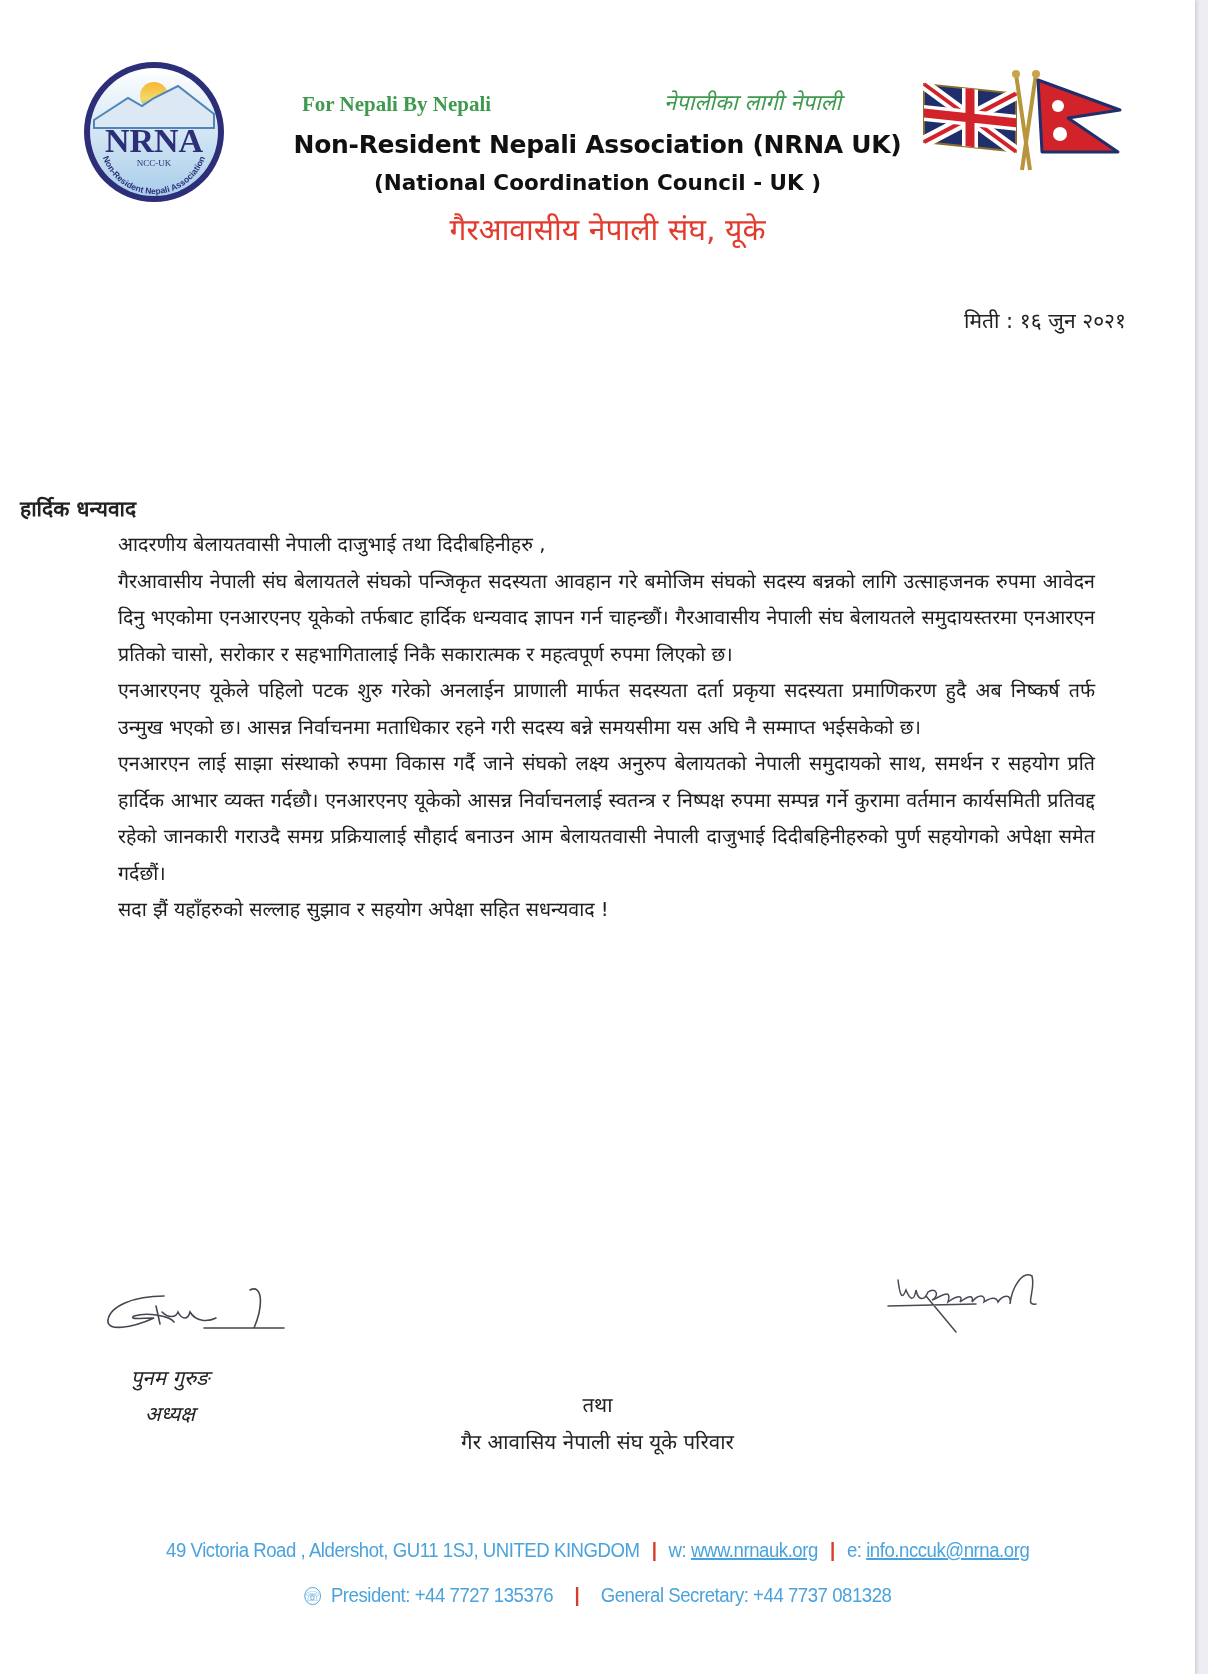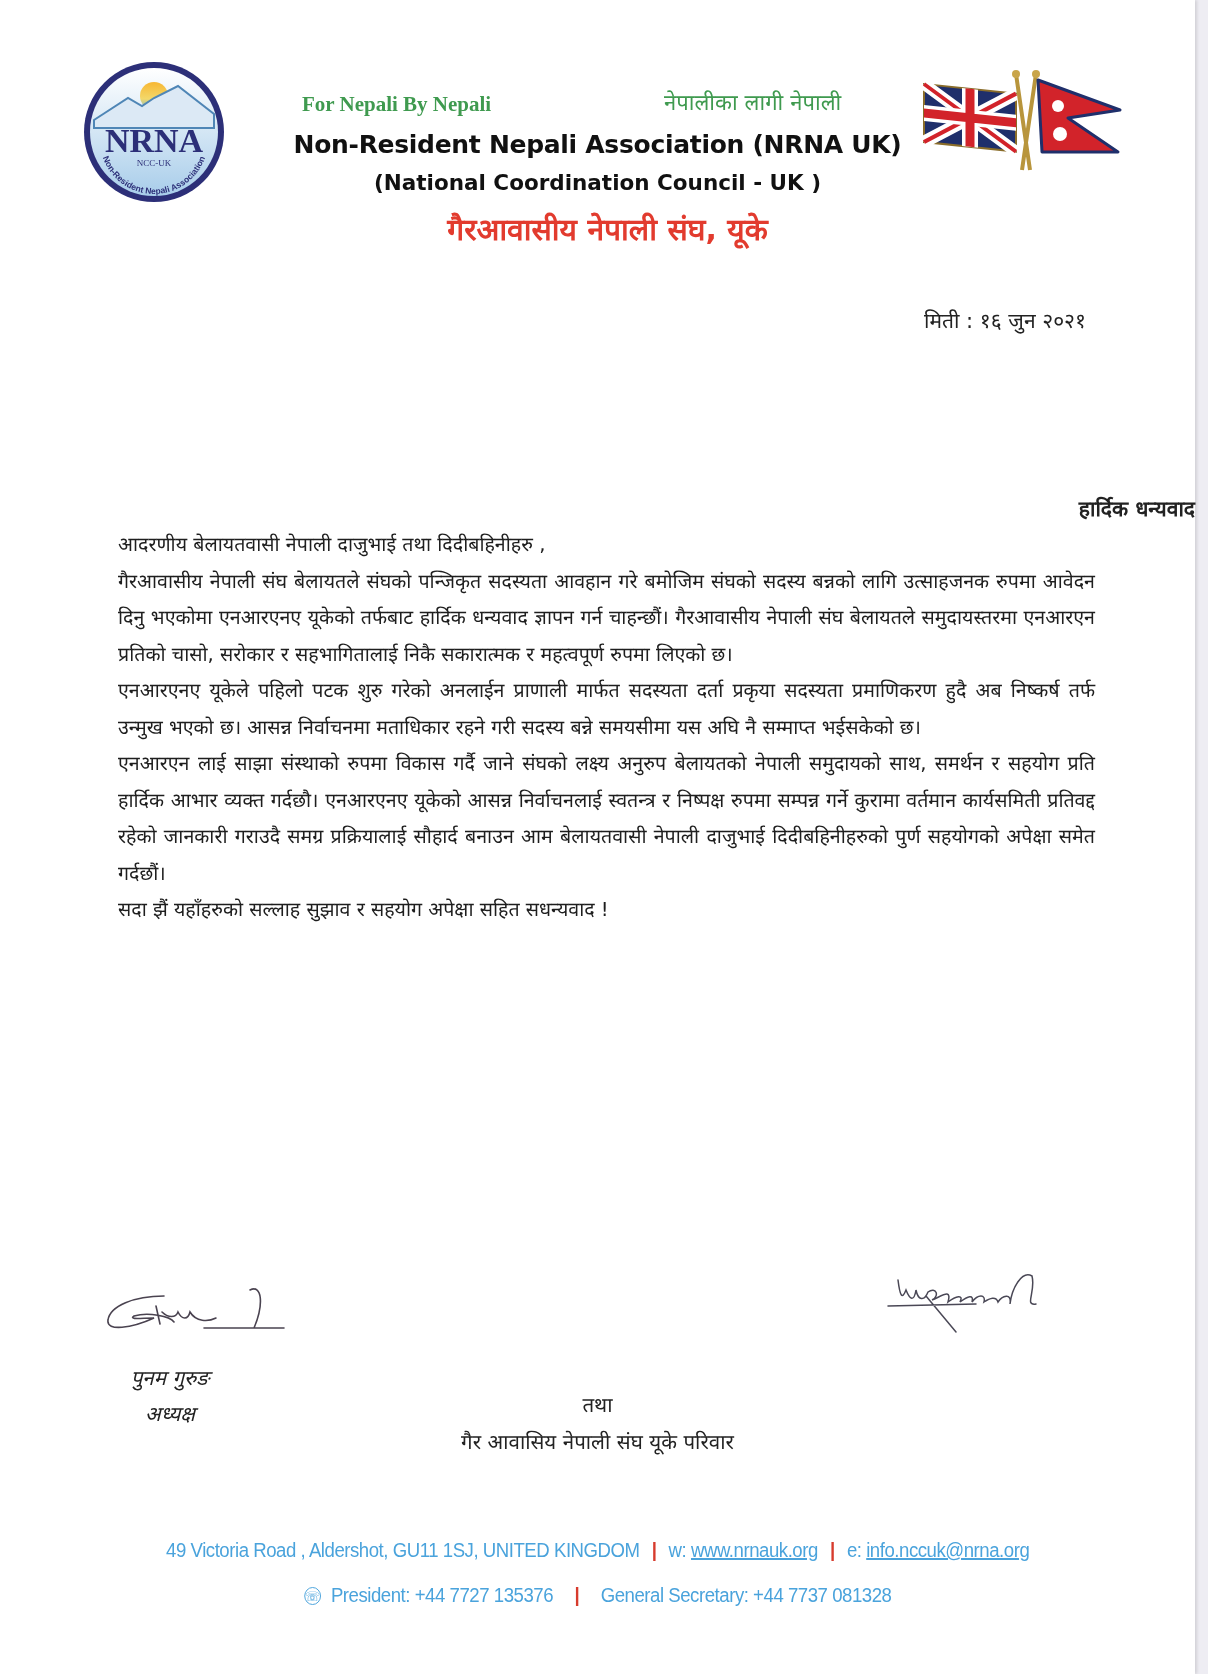--- a/index.html
+++ b/index.html
@@ -19,49 +19,49 @@
 
   
   .logo { left: 80px; top: 58px; width: 148px; height: 148px; }
   .tagline-en {
     left: 302px; top: 92px;
     font-family: "Liberation Serif", serif; font-weight: bold;
     font-size: 21px; color: #3f9a4f;
   }
   .tagline-np {
     left: 664px; top: 86px;
-    font-size: 22px; color: #3f9a4f;
+    font-size: 22px; color: #3f9a4f; font-style: italic;
   }
   .org-name {
     left: 0; width: 1195px; text-align: center; top: 130px;
     font-family: "DejaVu Sans", sans-serif; font-weight: bold;
     font-size: 25px; color: #111;
     letter-spacing: -0.3px;
   }
   .org-council {
     left: 0; width: 1195px; text-align: center; top: 170px;
     font-family: "DejaVu Sans", sans-serif; font-weight: bold;
     font-size: 21.5px; color: #111;
     box-sizing: border-box;
   }
   .org-name-np {
     left: 0; width: 1195px; text-align: center; top: 208px;
-    font-weight: bold; font-size: 30px; color: #e23b2e;
+    font-weight: normal; font-size: 30px; color: #e23b2e;
     padding-left: 20px; box-sizing: border-box;
   }
   .flags { left: 918px; top: 66px; width: 212px; height: 110px; }
 
   
   .date {
-    left: 924px; top: 306px; font-size: 21px; color: #222;
+    left: 964px; top: 306px; font-size: 21px; color: #222;
   }
 
   
   .subject {
-    left: 0; width: 1195px; text-align: right; top: 494px;
+    left: 0; width: 1195px; text-align: left; top: 494px;
     font-weight: bold; font-size: 21px; color: #222;
     padding-left: 20px; box-sizing: border-box;
   }
   .body {
     left: 118px; top: 527px; width: 977px;
     font-family: "DejaVu Sans", sans-serif;
     font-size: 19.6px; line-height: 36.5px; color: #1e1e1e;
   }
   .body p { margin: 0; text-align: justify; text-align-last: left; }
 

